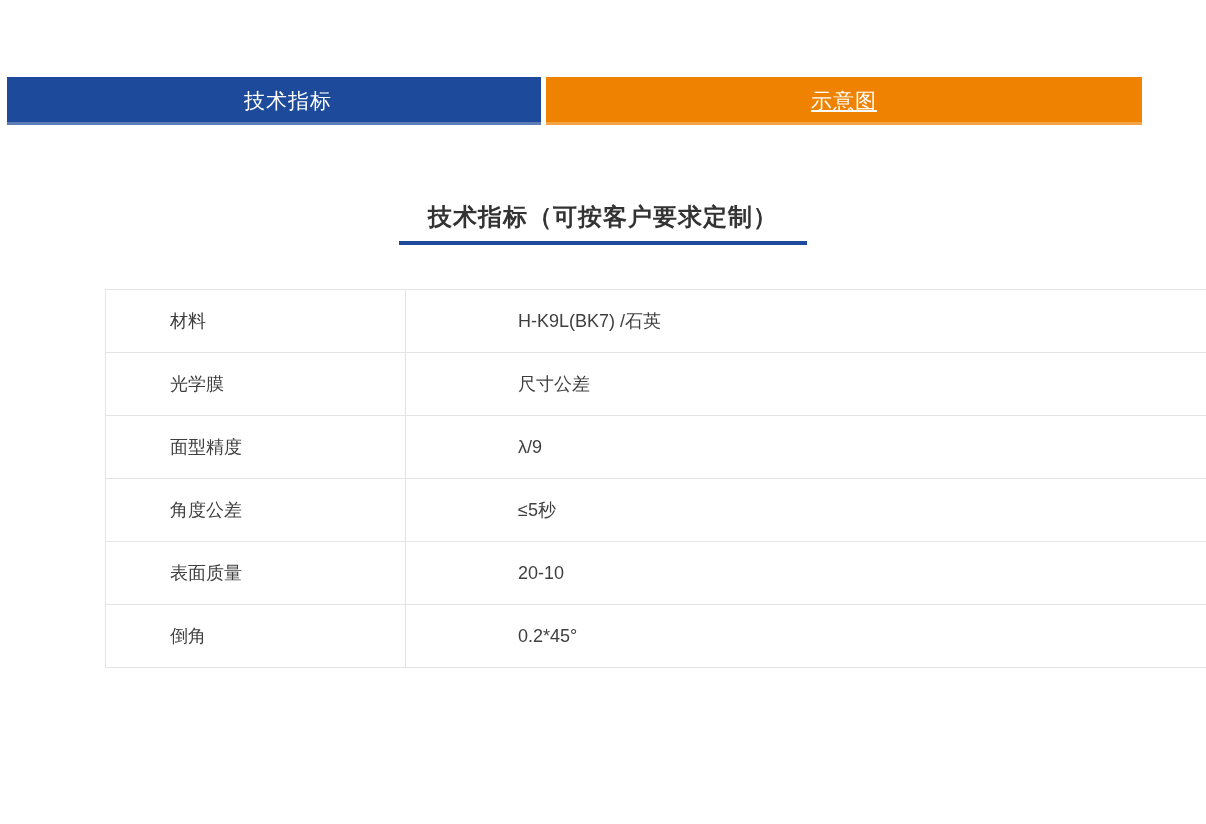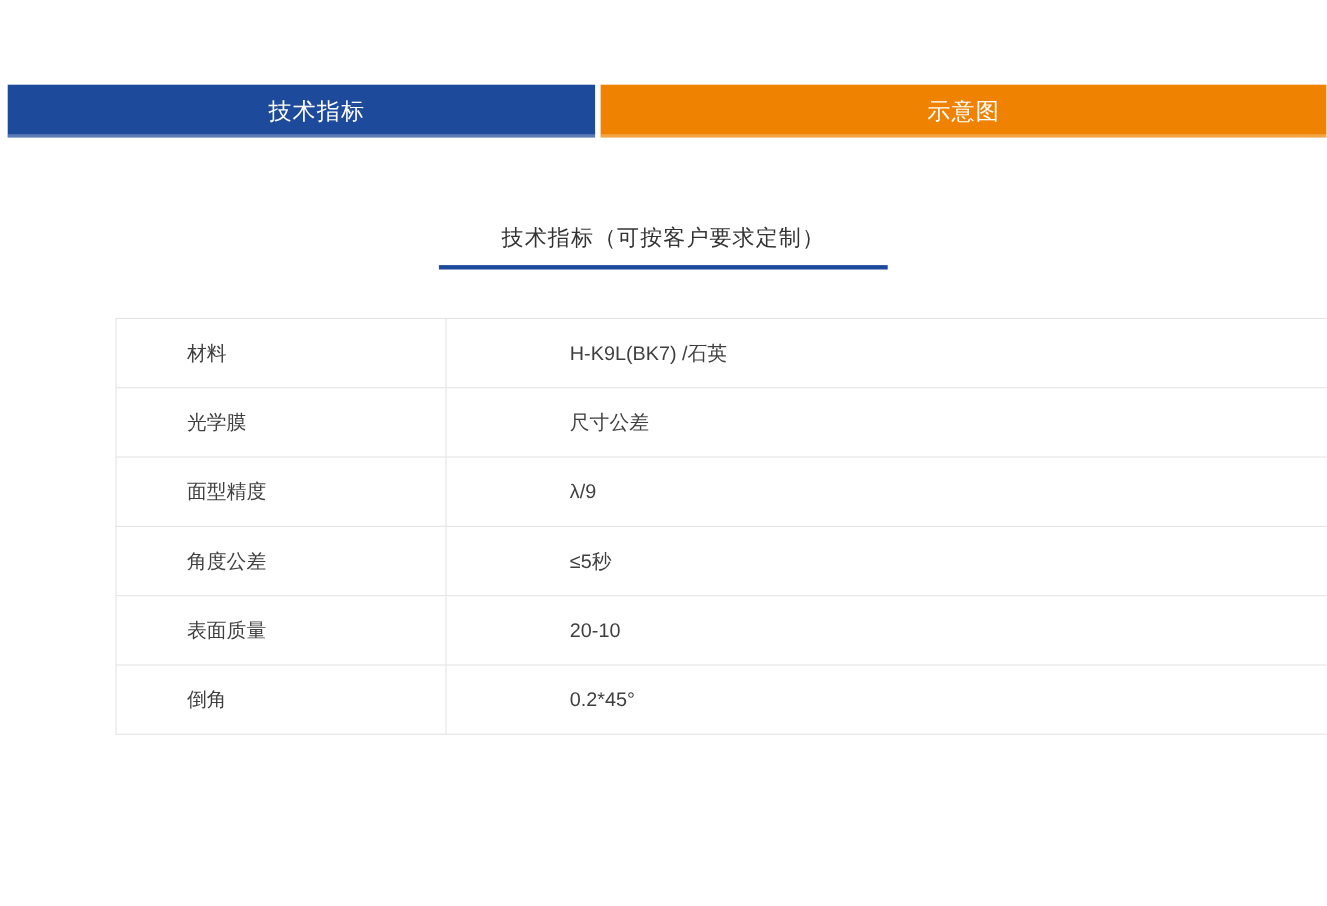--- a/index.html
+++ b/index.html
@@ -23,28 +23,28 @@
   .tab-bar{
     position:absolute;left:0;top:77px;width:1206px;height:48px;
     display:flex;gap:5px;padding-left:7px;
   }
   .tab{
     height:48px;display:flex;align-items:center;justify-content:center;
     color:#ffffff;font-size:21px;letter-spacing:1px;cursor:pointer;
     box-shadow:inset 0 -3px 0 rgba(255,255,255,0.28);
   }
   .tab-blue{width:534px;background:var(--primary-blue);padding-left:28px;}
-  .tab-orange{width:660px;background:var(--accent-orange);}
+  .tab-orange{width:596px;background:var(--accent-orange);text-decoration:underline;}
 
   
   .section-heading{
     position:absolute;left:0;top:201px;width:1206px;text-align:center;
   }
   .section-heading h2{
-    margin:0;font-size:20px;line-height:32px;font-weight:normal;
+    margin:0;font-size:24px;line-height:32px;font-weight:bold;
     color:var(--title-text);letter-spacing:1px;
   }
   .title-underline{
     width:408px;height:4px;margin:8px auto 0;
     background:var(--primary-blue);
   }
 
   
   .spec-table{
     position:absolute;left:105px;top:289px;width:1144px;

